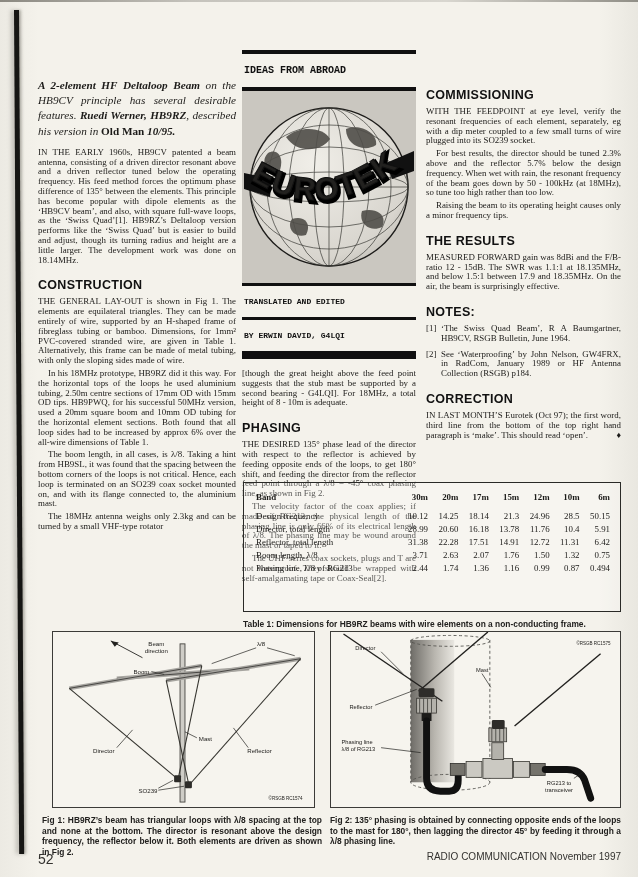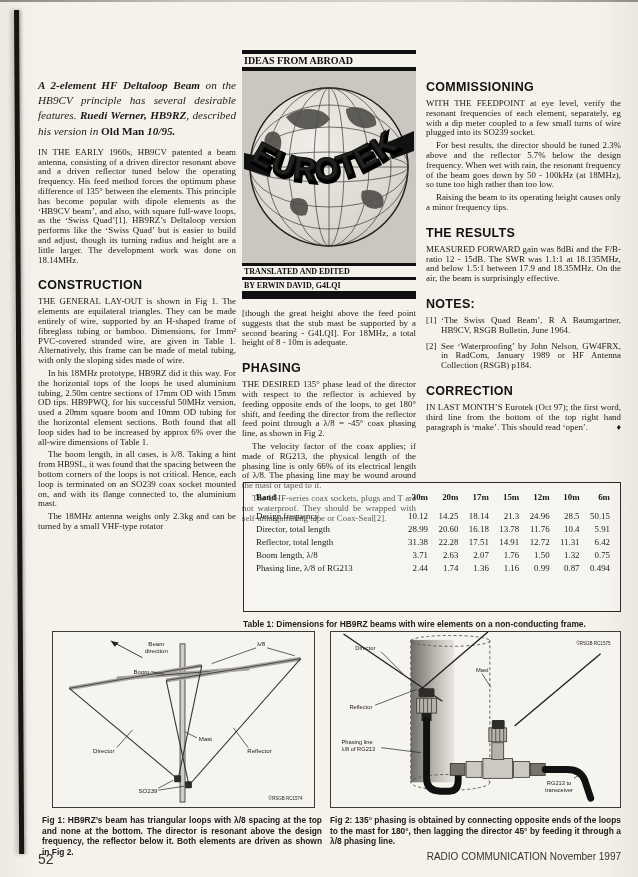--- a/index.html
+++ b/index.html
@@ -13,24 +13,24 @@
   .col{position:absolute;text-align:justify;color:#1c1b19;}
   #col-left{left:38px;top:78px;width:198px;}
   #col-mid{left:242px;top:50px;width:174px;}
   #col-right{left:426px;top:80px;width:195px;}
   p.body{font-size:8.9px;line-height:9.8px;margin:0 0 3px 0;}
   p.body.ind{text-indent:10px;margin-top:0;}
   p.intro{font-size:11.2px;line-height:15.2px;font-style:italic;margin:0 0 9px 0;}
   .bi{font-weight:bold;font-style:italic;}
   .b{font-weight:bold;font-style:normal;}
   h2.sect{font-family:"Liberation Sans",sans-serif;font-weight:900;font-size:12.5px;letter-spacing:.3px;color:#111;margin:13px 0 5px 0;}
-  h2.first{margin-top:0;}
+  h2.first{margin-top:8px;}
   
   .bar{background:#101010;}
-  .logorow{font-family:Liberation Serif, serif;font-weight:900;color:#111;display:flex;justify-content:space-between;padding:1px 2px;}
+  .logorow{font-family:Liberation Mono, monospace;font-weight:900;color:#111;display:flex;justify-content:space-between;padding:11px 2px;}
   .logorow.big{font-size:10px;}
   .logorow.small{font-size:8px;}
   .globewrap{width:174px;height:192px;}
   
   .note{display:flex;font-size:8.9px;line-height:9.8px;margin:0 0 6px 0;text-align:justify;}
   .note .mk{flex:0 0 15px;}
   .note .tx{flex:1;}
   .endmark{float:right;font-size:9px;}
   
   #tablebox{position:absolute;left:243px;top:482px;width:378px;height:130px;border:1.3px solid #2a2a27;background:rgba(255,255,255,.25);box-sizing:border-box;padding:9px 10px 0 12px;}

